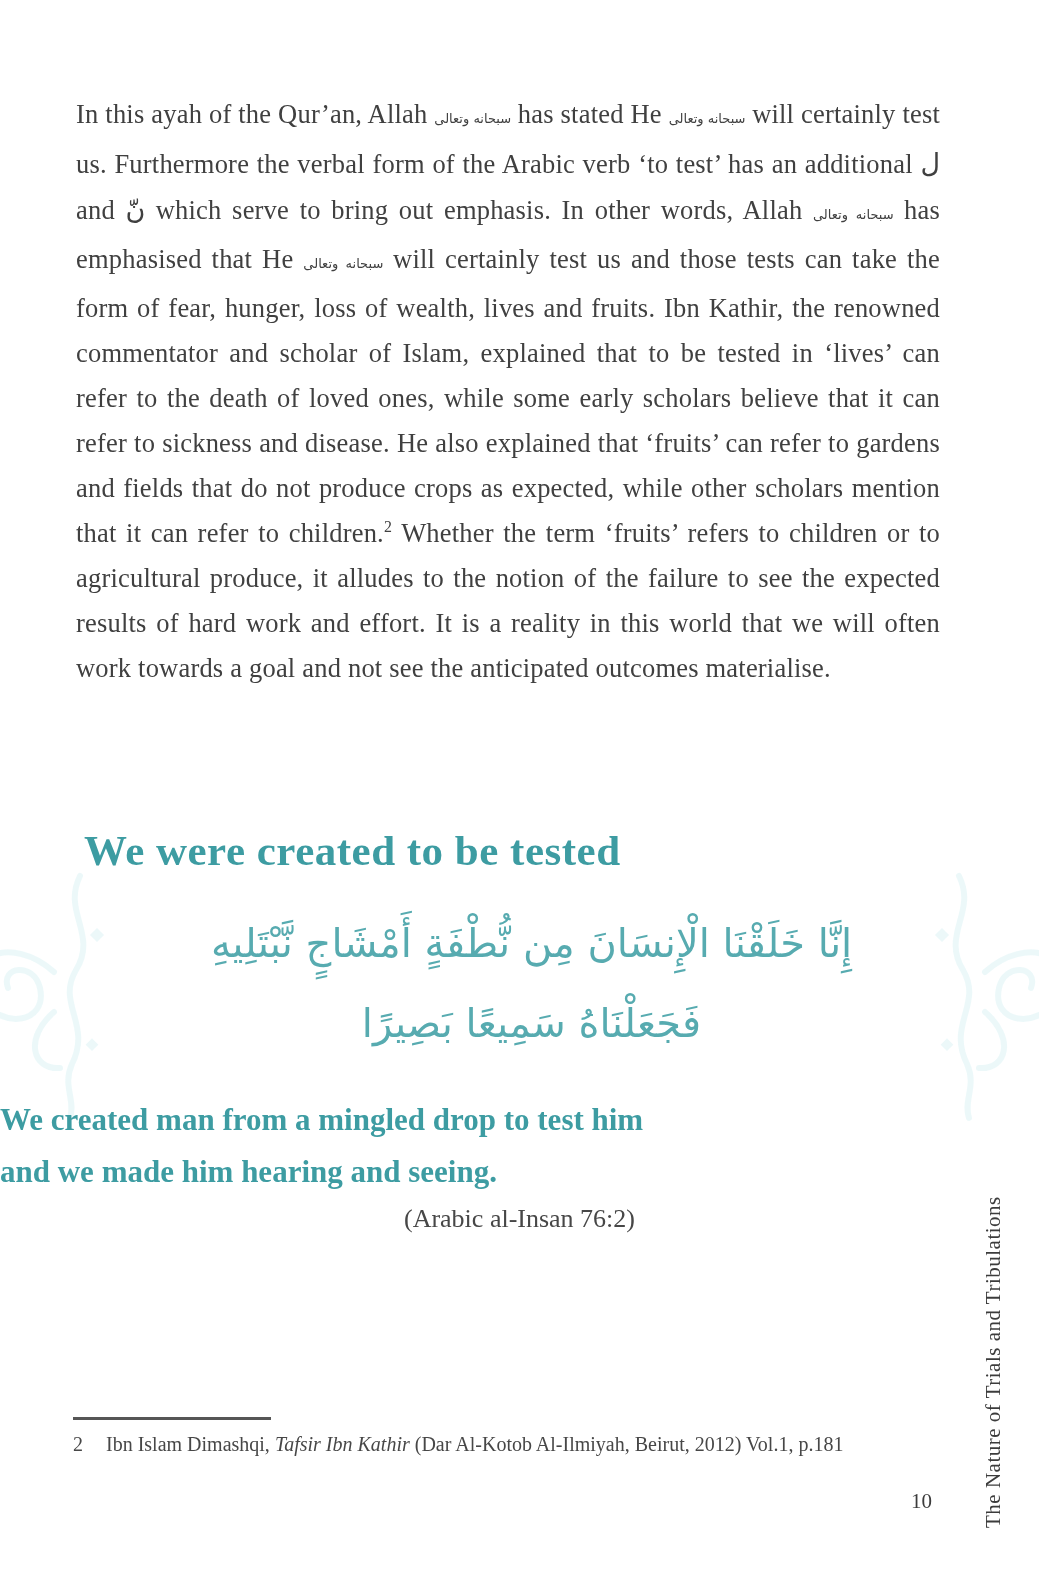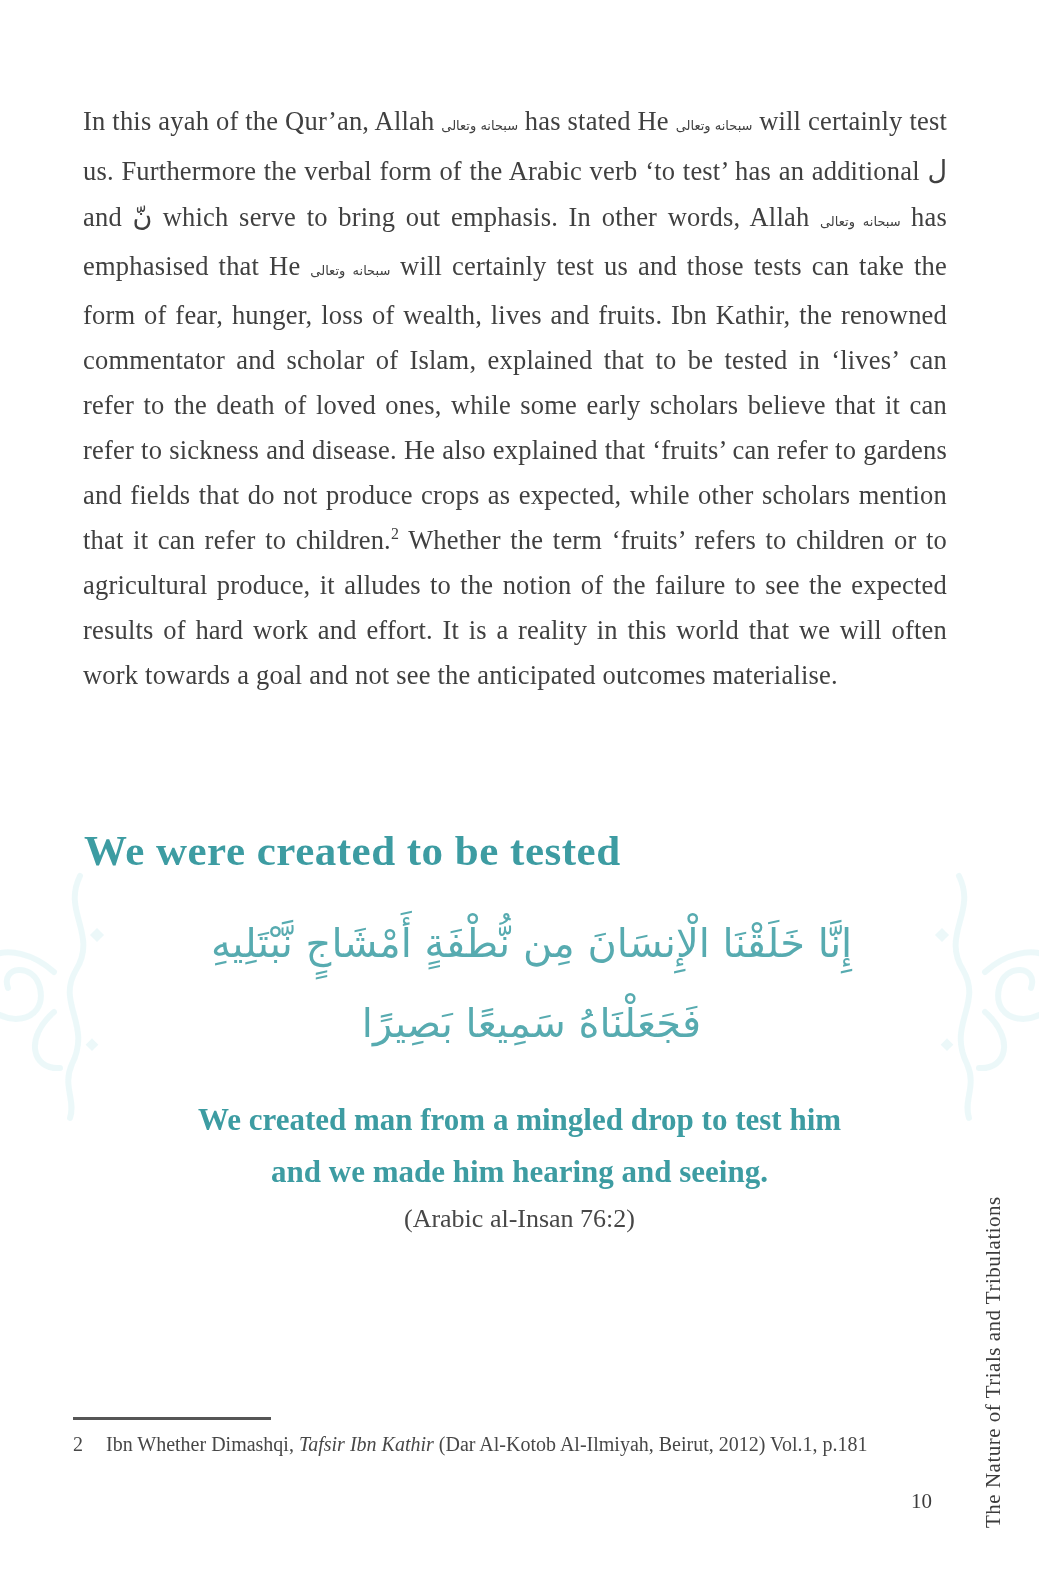--- a/index.html
+++ b/index.html
@@ -21,21 +21,21 @@
   }
   
   .ornament{position:absolute;opacity:.16;pointer-events:none;}
   .ornament path{fill:none;stroke:var(--ornament);stroke-width:6;stroke-linecap:round;}
   .ornament .dot{fill:var(--ornament);stroke:none;}
   .ornament.left{left:-28px;top:872px;}
   .ornament.right{right:-28px;top:872px;transform:scaleX(-1);}
 
   .body-text{
     position:absolute;left:72px;top:88px;width:864px;
-    margin:11px;
+    margin:4px;
     font-size:26.5px;line-height:45px;
     color:var(--body-text);
     text-align:justify;
     letter-spacing:.2px;
   }
   .body-text sup{font-size:.6em;line-height:0;}
   .honorific{
     font-family:"DejaVu Sans", sans-serif;
     font-size:13px;
     white-space:nowrap;
@@ -58,21 +58,20 @@
     position:absolute;left:12px;top:903px;width:100%;
     direction:rtl;
     text-align:center;
     font-family:"DejaVu Sans", sans-serif;
     font-size:40px;line-height:80px;
     color:var(--teal-arabic);
   }
 
   .translation{
     position:absolute;left:0;top:1094px;width:100%;
-    text-align:center;
     font-size:31px;font-weight:bold;line-height:52px;
     color:var(--teal-heading);
   }
   .reference{
     position:absolute;left:0;top:1204px;width:100%;
     text-align:center;
     font-size:26px;
     color:var(--muted-text);
   }
 
@@ -135,19 +134,19 @@
 
   <div class="translation">
     <div>We created man from a mingled drop to test him</div>
     <div>and we made him hearing and seeing.</div>
   </div>
 
   <div class="reference">(Arabic al-Insan 76:2)</div>
 
   <div class="footnote-rule"></div>
 
-  <div class="footnote"><span class="fn-marker">2</span><span>Ibn Whether Dimashqi, </span><i>Tafsir Ibn Kathir</i><span> (Dar Al-Kotob Al-Ilmiyah, Beirut, 2012) Vol.1, p.181</span></div>
+  <div class="footnote"><span class="fn-marker">2</span><span>Ibn Islam Dimashqi, </span><i>Tafsir Ibn Kathir</i><span> (Dar Al-Kotob Al-Ilmiyah, Beirut, 2012) Vol.1, p.181</span></div>
 
   <div class="sidebar-title">The Nature of Trials and Tribulations</div>
 
   <div class="page-number">10</div>
 
 </div>
 
 </body></html>

